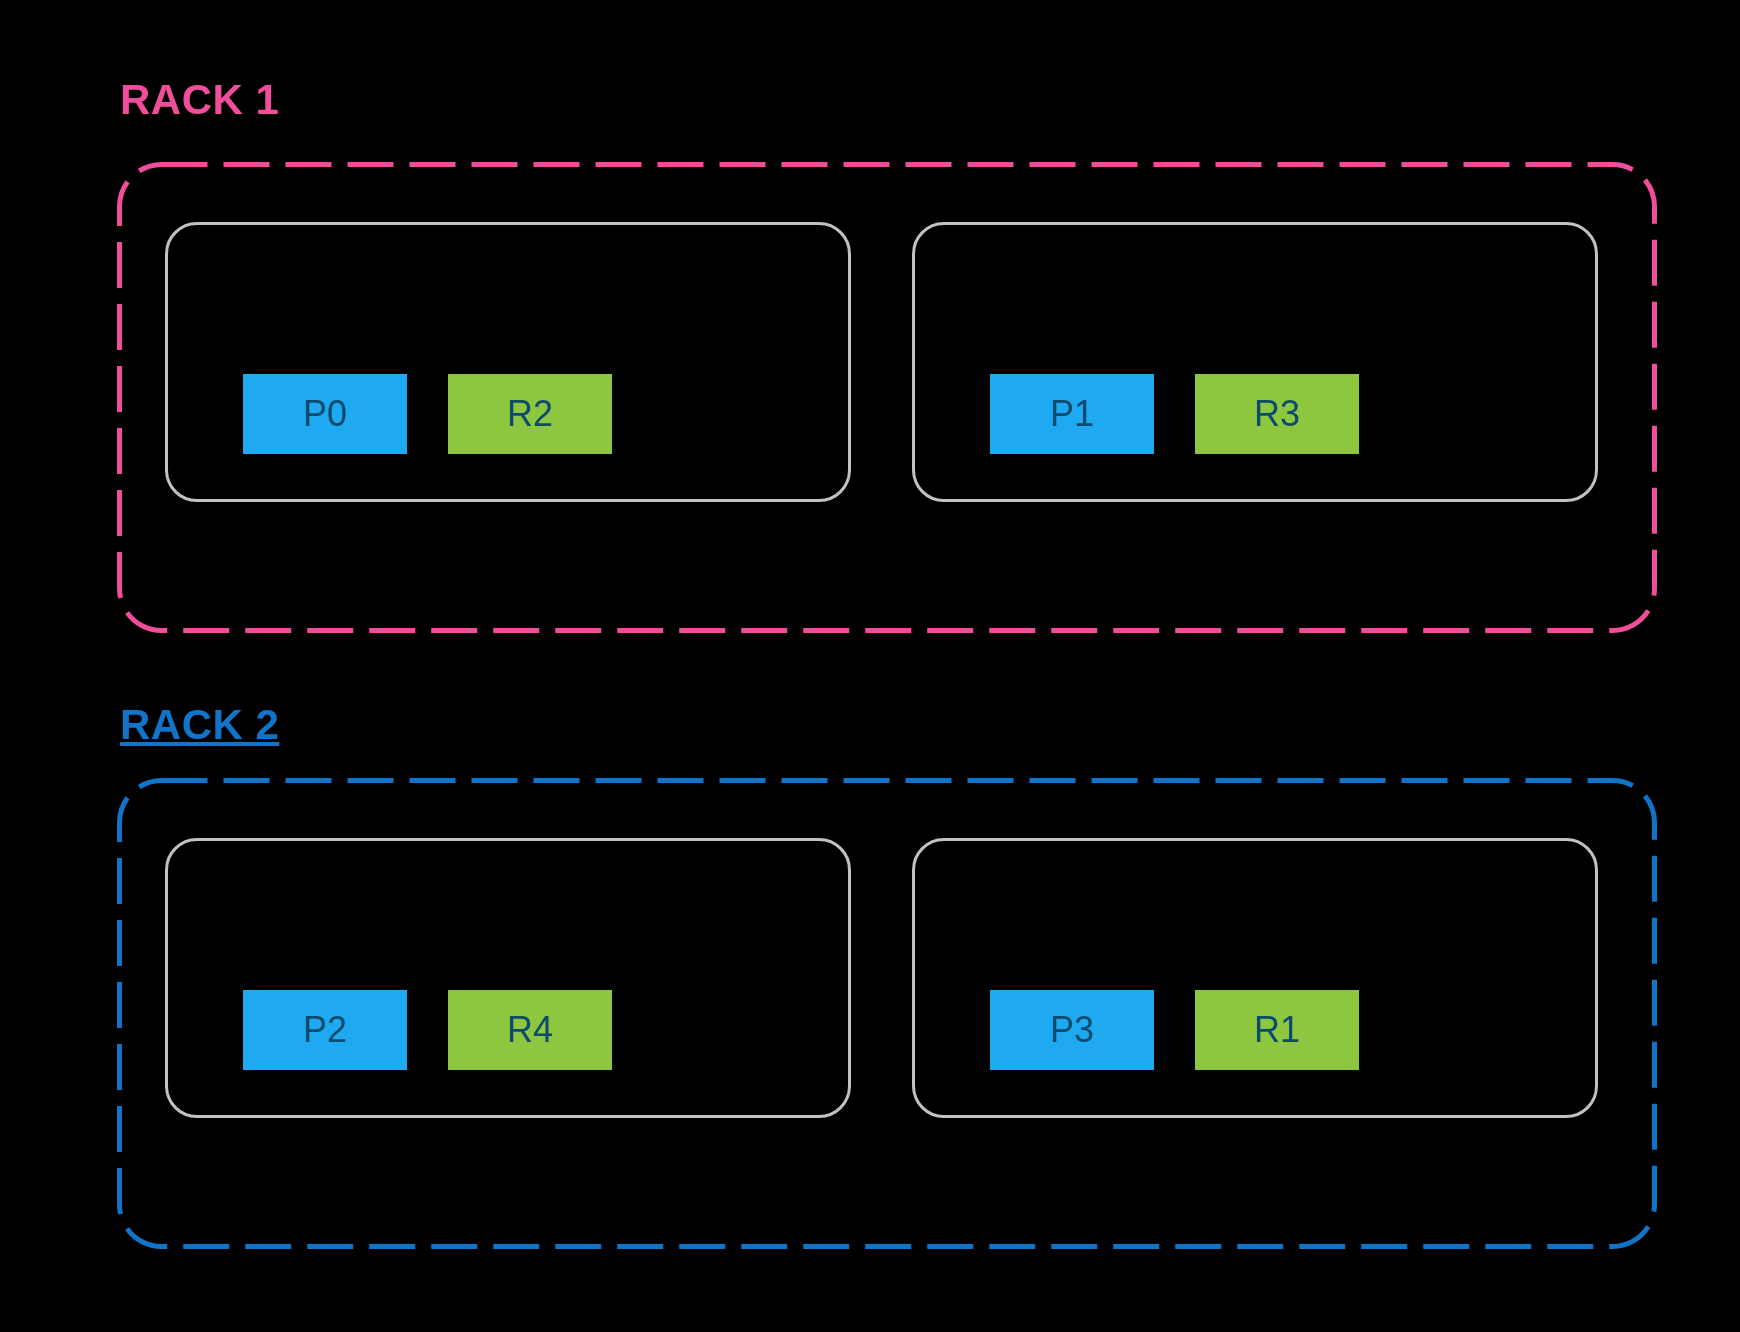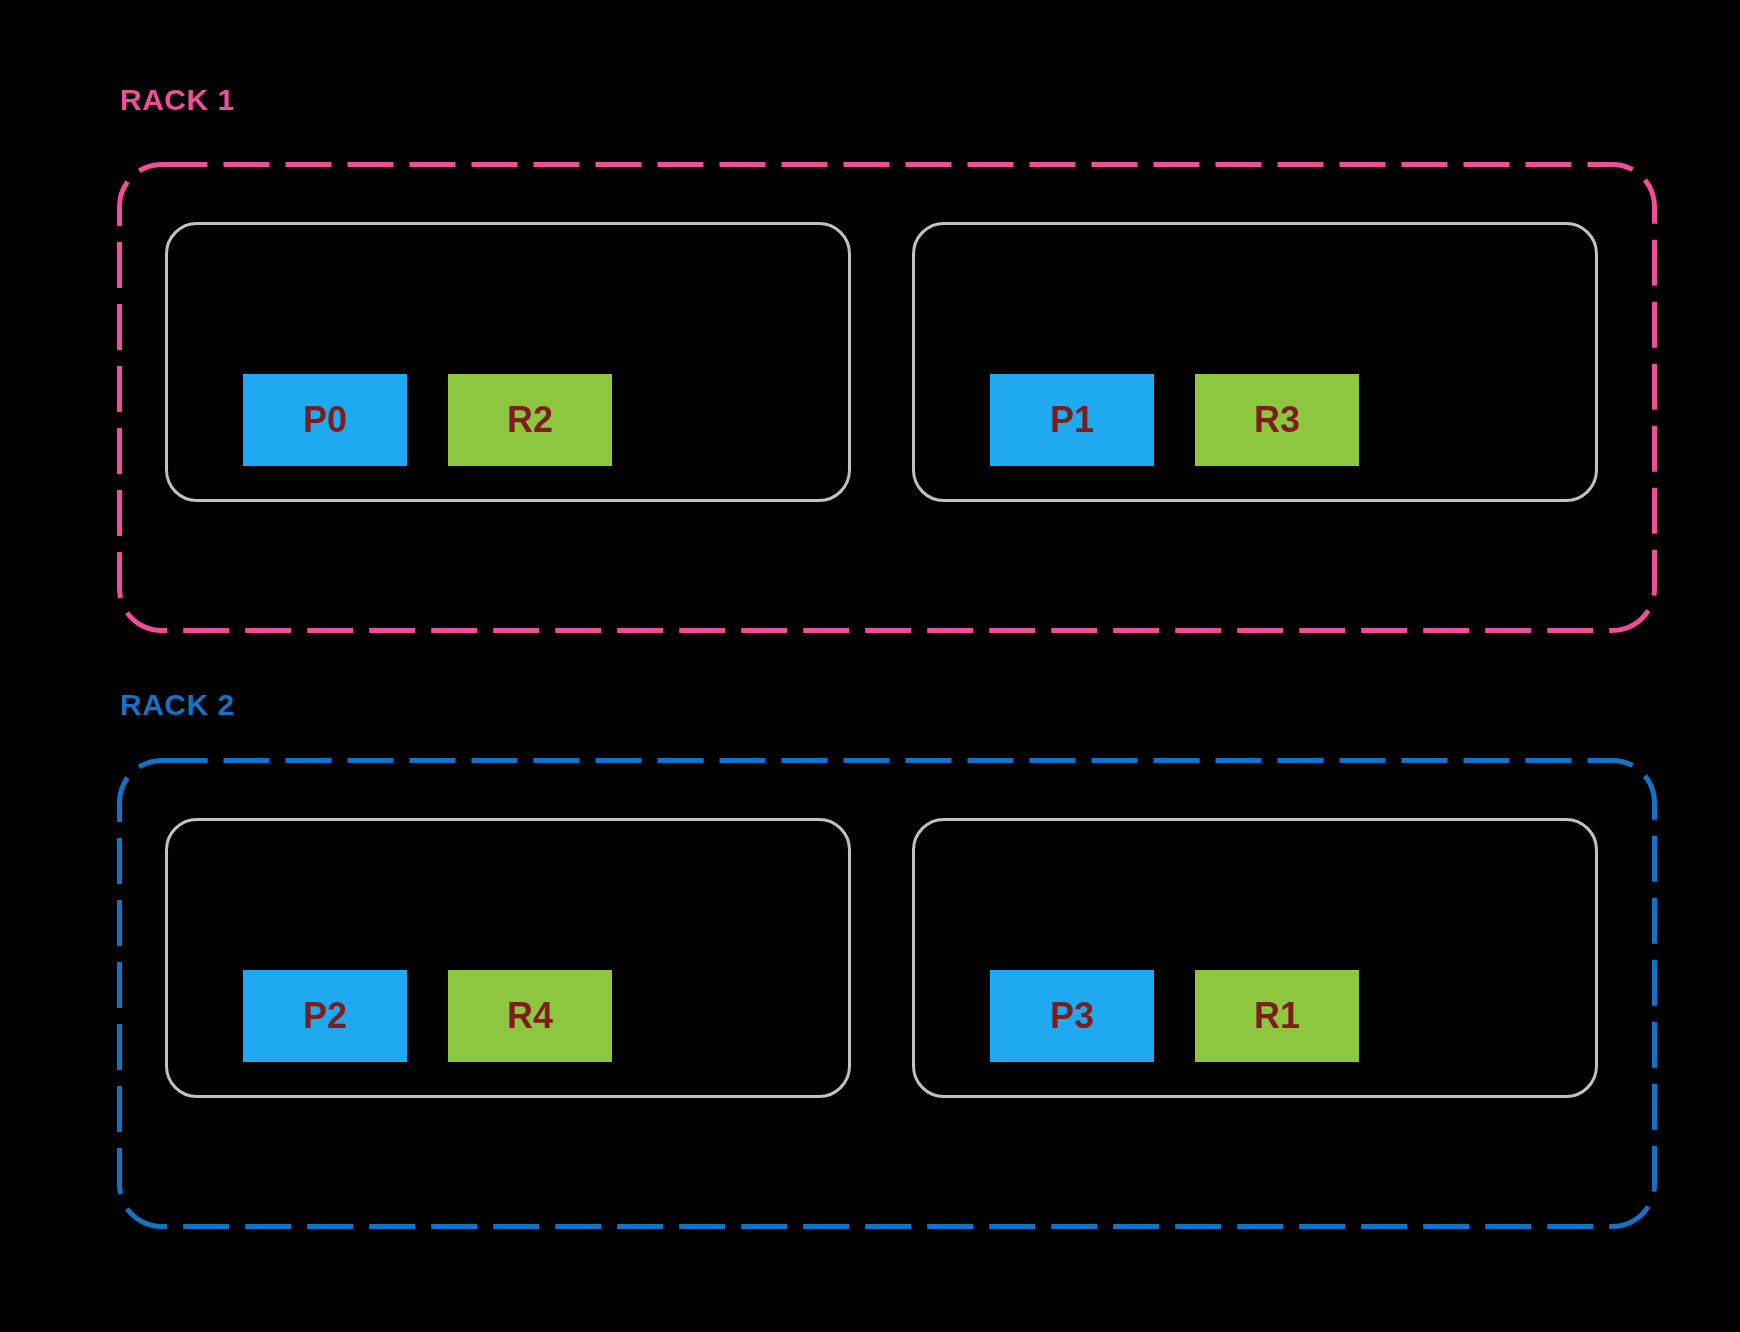--- a/index.html
+++ b/index.html
@@ -4,26 +4,26 @@
 <style>
   html,body{margin:0;padding:0;background:#000;}
   .canvas{
     position:relative;
     width:1740px;height:1332px;
     background:#000;
     overflow:hidden;
     font-family:"Liberation Sans",sans-serif;
   }
   .rack-label{
-    font-size:30px;font-weight:700;line-height:40px;
+    font-size:42px;font-weight:700;line-height:40px;
     margin-left:120px;
     letter-spacing:.5px;
   }
   #rack1 .rack-label{margin-top:80px;}
-  #rack2 .rack-label{margin-top:52px;}
+  #rack2 .rack-label{margin-top:72px;text-decoration:underline;}
   .rack-boundary{
     position:relative;
     width:1540px;height:471px;
     margin-left:117px;
     border-radius:45px;
   }
   #rack1 .rack-boundary{margin-top:42px;}
   #rack2 .rack-boundary{margin-top:33px;}
   .dash-border{position:absolute;left:0;top:0;}
   .dash-rect{fill:none;stroke-width:5;}
@@ -34,23 +34,23 @@
   }
   .host{
     flex:1;height:280px;
     box-sizing:border-box;
     border:3px solid #C2C2C2;
     border-radius:32px;
     display:flex;align-items:flex-start;gap:41px;
     padding:149px 0 0 75px;
   }
   .box{
-    width:164px;height:92px;
+    width:164px;height:80px;
     display:flex;align-items:center;justify-content:center;
-    font-size:36px;font-weight:700;color:#7f1d1d;
+    font-size:36px;font-weight:400;color:#0c4a6e;
   }
 </style>
 </head>
 <body>
 
 <div class="canvas">
 
   <section class="rack" id="rack1">
     <div class="rack-label" style="color: rgb(240, 77, 155);">RACK 1</div>
     <div class="rack-boundary">

